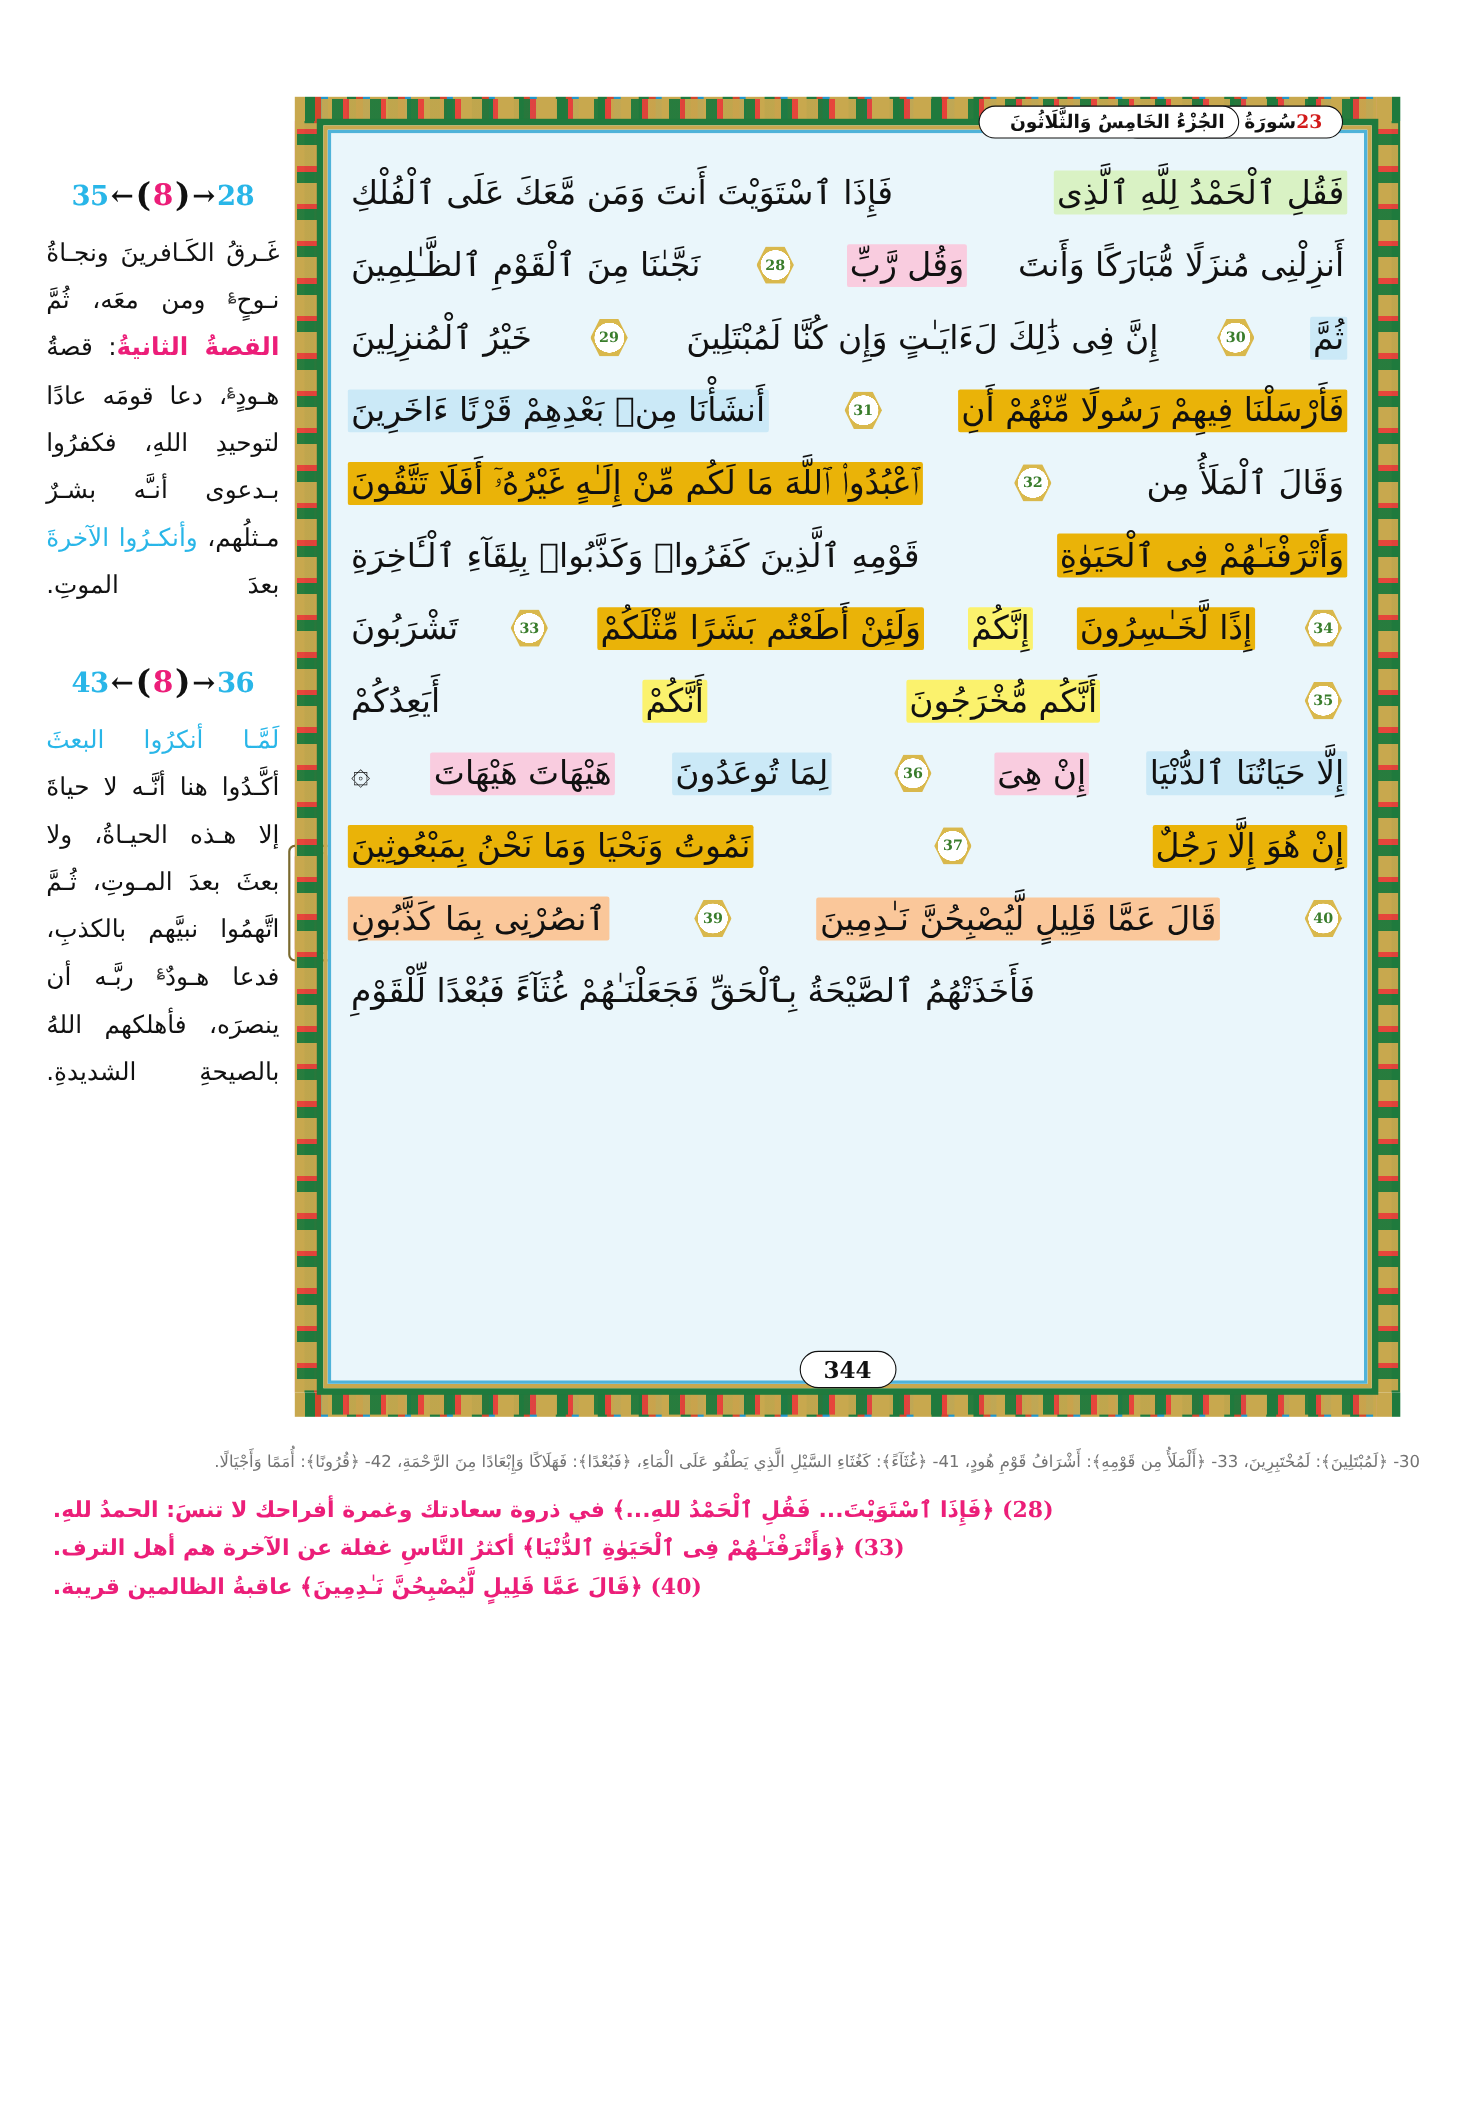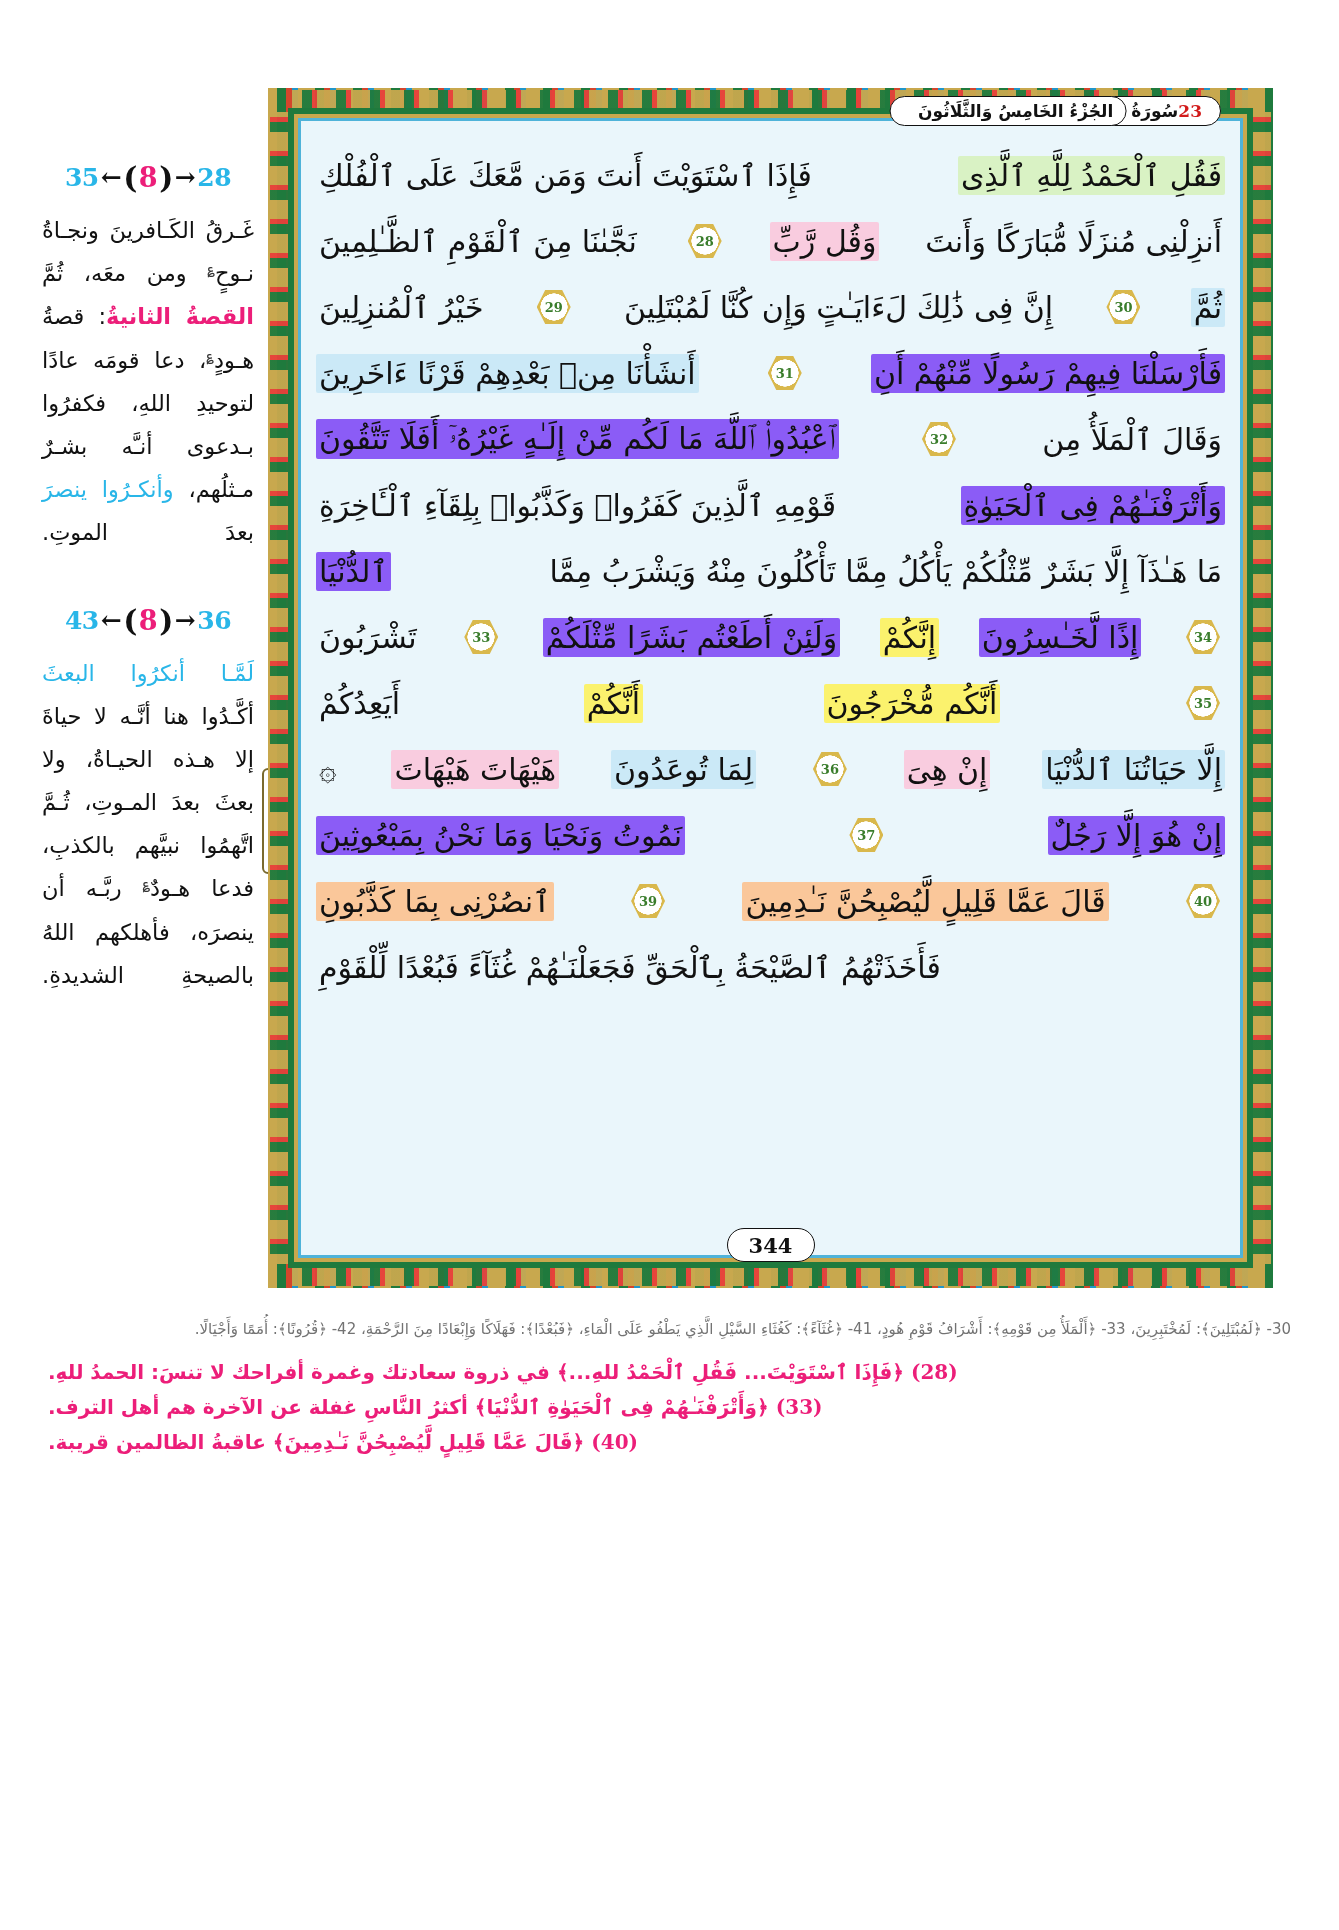--- a/index.html
+++ b/index.html
@@ -220,21 +220,21 @@
     color: #111111;
     font-family: "DejaVu Sans", "Liberation Sans", sans-serif;
     white-space: nowrap;
     direction: rtl;
     overflow: hidden;
   }
   .seg { padding: 2px 3px; border-radius: 2px; }
   .hl-green { background: #d9f2c4; }
   .hl-pink { background: #f9ccdf; }
   .hl-blue { background: #cbe9f7; }
-  .hl-gray { background: #8b5cf6; }
+  .hl-gray { background: #eab308; }
   .hl-yellow { background: #fbf26d; }
   .hl-orange { background: #fac79a; }
   .hl-none { background: transparent; }
 
   .ayah-mark {
     display: inline-flex;
     align-items: center;
     justify-content: center;
     width: 34px; height: 34px;
     margin: 0 5px;
@@ -305,21 +305,21 @@
       <div class="range-bar">
         <span class="range-num">35</span>
         <span class="arrow">←</span>
         <span class="range-paren">(</span>
         <span class="range-inner">8</span>
         <span class="range-paren">)</span>
         <span class="arrow">→</span>
         <span class="range-num">28</span>
       </div>
       <div class="side-text">
-        <span class="c-black">غَـرقُ الكَـافرينَ ونجـاةُ نـوحٍ<span class="sm">؏</span> ومن معَه، ثُمَّ </span><span class="c-magenta">القصةُ الثانيةُ</span><span class="c-black">: قصةُ هـودٍ<span class="sm">؏</span>، دعا قومَه عادًا لتوحيدِ اللهِ، فكفرُوا بـدعوى أنـَّه بشـرٌ مـثلُهم، </span><span class="c-cyan">وأنكـرُوا ينصرَ</span><span class="c-black"> بعدَ الموتِ.</span>
+        <span class="c-black">غَـرقُ الكَـافرينَ ونجـاةُ نـوحٍ<span class="sm">؏</span> ومن معَه، ثُمَّ </span><span class="c-magenta">القصةُ الثانيةُ</span><span class="c-black">: قصةُ هـودٍ<span class="sm">؏</span>، دعا قومَه عادًا لتوحيدِ اللهِ، فكفرُوا بـدعوى أنـَّه بشـرٌ مـثلُهم، </span><span class="c-cyan">وأنكـرُوا الآخرةَ</span><span class="c-black"> بعدَ الموتِ.</span>
       </div>
     </div>
 
     <div class="side-block" style="margin-top:48px">
       <div class="range-bar">
         <span class="range-num">43</span>
         <span class="arrow">←</span>
         <span class="range-paren">(</span>
         <span class="range-inner">8</span>
         <span class="range-paren">)</span>
@@ -384,24 +384,20 @@
         <div class="ayah-line">
           <span class="seg hl-gray">ٱعْبُدُوا۟ ٱللَّهَ مَا لَكُم مِّنْ إِلَـٰهٍ غَيْرُهُۥٓ أَفَلَا تَتَّقُونَ</span>
           <span class="ayah-mark">32</span>
           <span class="seg hl-none">وَقَالَ ٱلْمَلَأُ مِن</span>
         </div>
         <div class="ayah-line">
           <span class="seg hl-none">قَوْمِهِ ٱلَّذِينَ كَفَرُوا۟ وَكَذَّبُوا۟ بِلِقَآءِ ٱلْـَٔاخِرَةِ</span>
           <span class="seg hl-gray">وَأَتْرَفْنَـٰهُمْ فِى ٱلْحَيَوٰةِ</span>
         </div>
         <div class="ayah-line">
-          <span class="seg hl-gray">ٱلدُّنْيَا</span>
-          <span class="seg hl-none">مَا هَـٰذَآ إِلَّا بَشَرٌ مِّثْلُكُمْ يَأْكُلُ مِمَّا تَأْكُلُونَ مِنْهُ وَيَشْرَبُ مِمَّا</span>
-        </div>
-        <div class="ayah-line">
           <span class="seg hl-none">تَشْرَبُونَ</span>
           <span class="ayah-mark">33</span>
           <span class="seg hl-gray">وَلَئِنْ أَطَعْتُم بَشَرًا مِّثْلَكُمْ</span>
           <span class="seg hl-yellow">إِنَّكُمْ</span>
           <span class="seg hl-gray">إِذًا لَّخَـٰسِرُونَ</span>
           <span class="ayah-mark">34</span>
         </div>
         <div class="ayah-line">
           <span class="seg hl-none">أَيَعِدُكُمْ</span>
           <span class="seg hl-yellow">أَنَّكُمْ</span>

